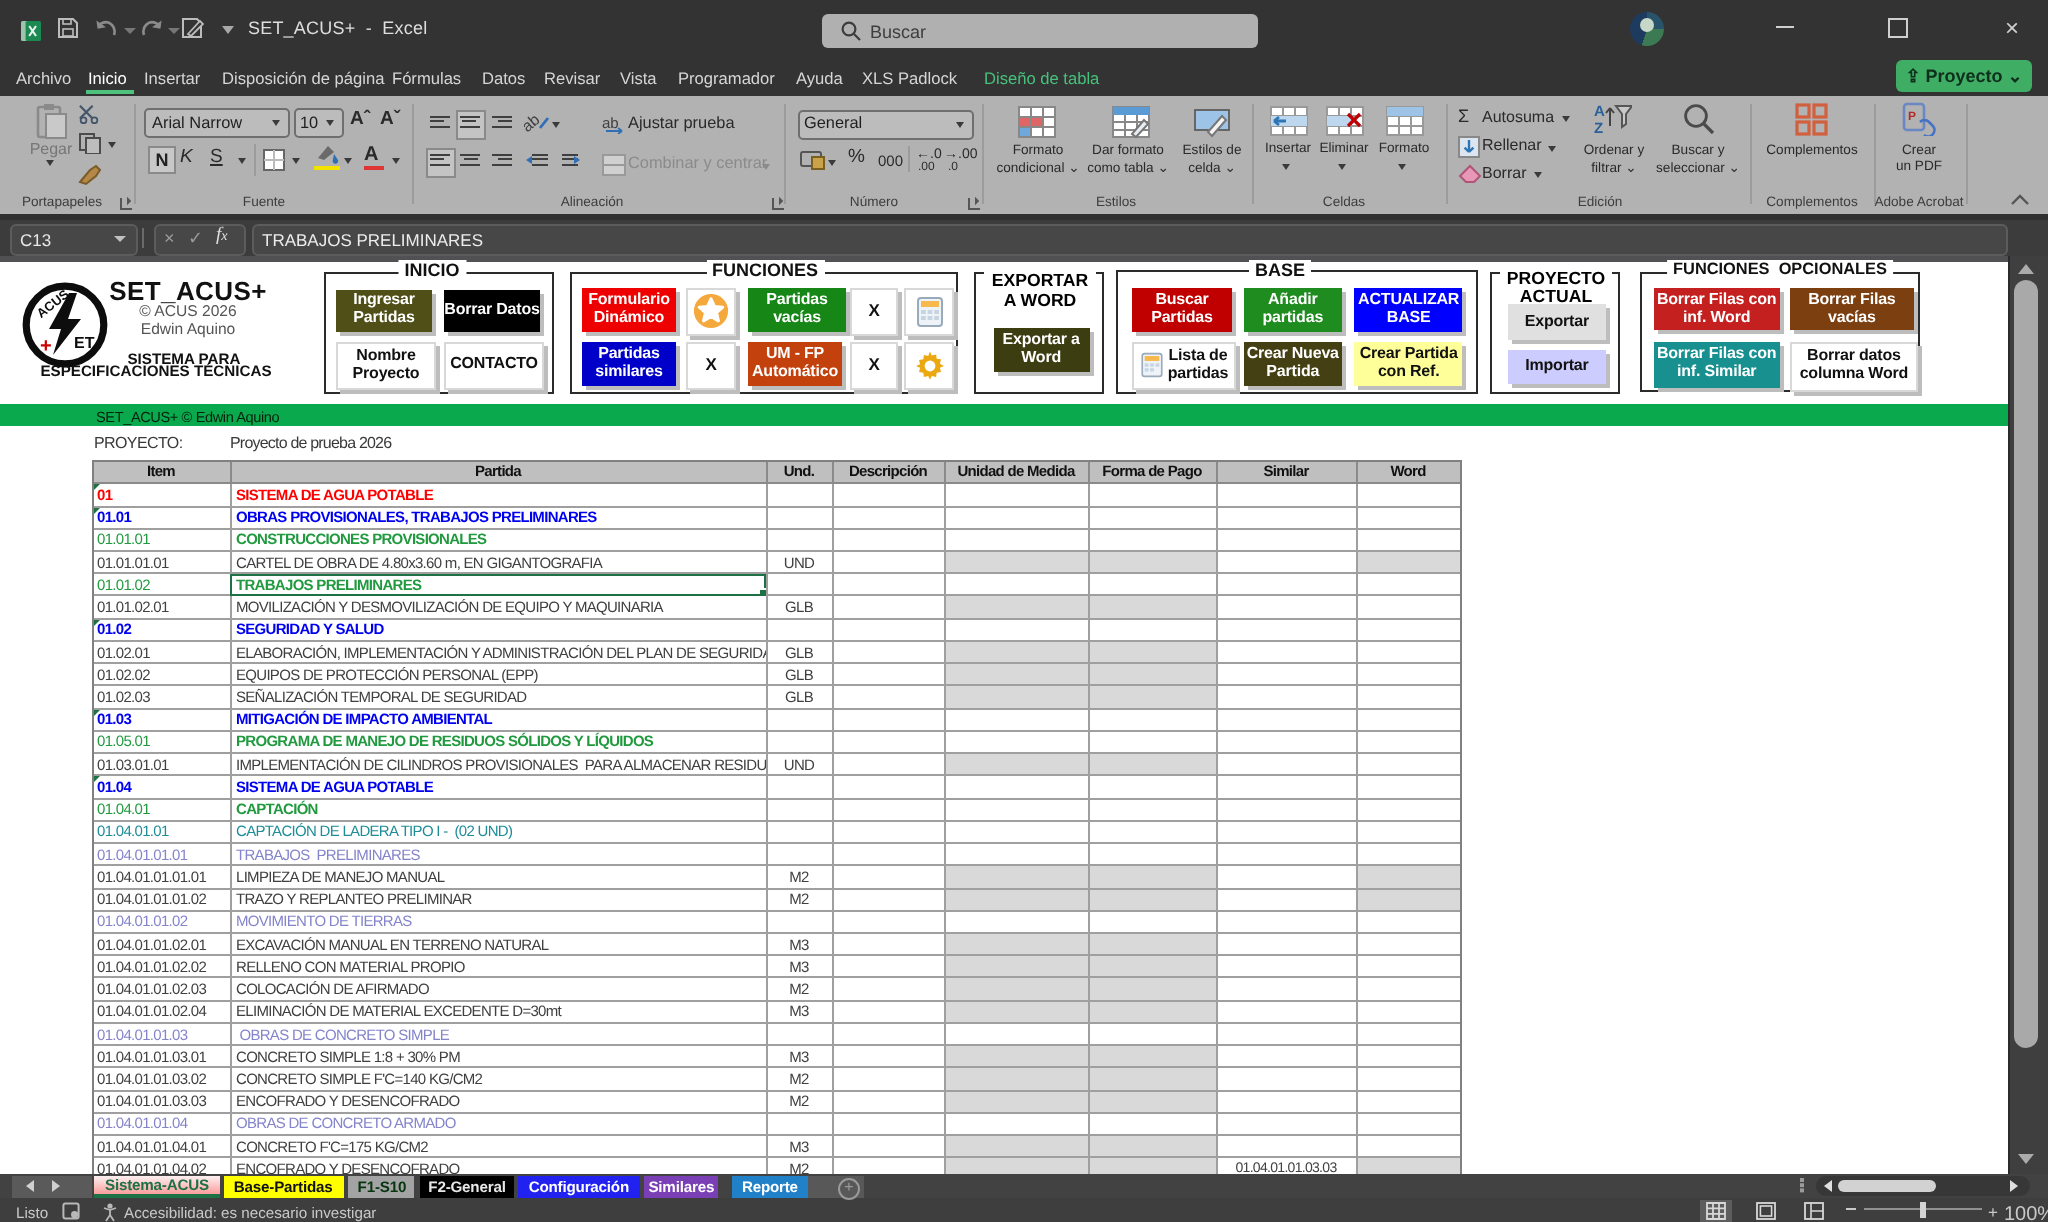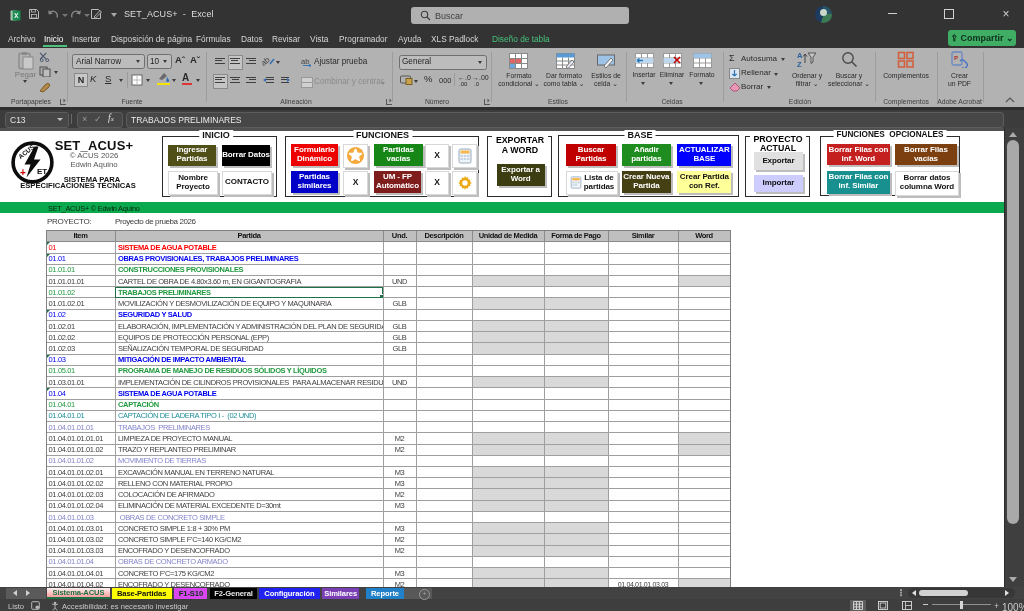--- a/index.html
+++ b/index.html
@@ -21,21 +21,21 @@
 #tblwrap td.cu{text-align:center}
 #tblwrap td.cs{text-align:center;font-size:7px}
 #tblwrap td.gc{background:#d9d9d9}
 #tblwrap .r{color:#fe0000;font-weight:bold}
 #tblwrap .bl{color:#0000f0;font-weight:bold}
 #tblwrap .g{color:#219a3f;font-weight:bold}
 #tblwrap .t{color:#1d8d98;font-weight:normal}
 #tblwrap .v{color:#8484cc}
 #tblwrap .k{color:#404040;font-weight:normal}
 #tblwrap td.ci.g,#tblwrap td.ci.t{font-weight:normal}
-#tblwrap td.ci.r,#tblwrap td.ci.bl{font-weight:normal}
+#tblwrap td.ci.r,#tblwrap td.ci.bl{font-weight:bold}
 .ctri{position:absolute;left:0;top:0;width:0;height:0;border-top:3.5px solid #1e7145;border-right:3.5px solid transparent}
 #selcell{outline:1.6px solid #1e7145;outline-offset:-1.5px;position:relative}
 #selcell:after{content:"";position:absolute;right:-1.5px;bottom:-1.5px;width:3px;height:3px;background:#1e7145;border:1px solid #fff}
 
 </style></head>
 <body>
 
 <div class="a" id="titlebar" style="left:0;top:0;width:1024px;height:28px;background:#333333"></div>
 <svg class="a" style="left:10px;top:10px" width="11" height="11" viewBox="0 0 11 11">
     <rect x="0.5" y="0.5" width="6.5" height="10" rx="0.8" fill="#9ec4ab"></rect>
@@ -84,21 +84,21 @@
   <span class="a" style="left:196px">Fórmulas</span>
   <span class="a" style="left:241px">Datos</span>
   <span class="a" style="left:272px">Revisar</span>
   <span class="a" style="left:310px">Vista</span>
   <span class="a" style="left:339px">Programador</span>
   <span class="a" style="left:398px">Ayuda</span>
   <span class="a" style="left:431px">XLS Padlock</span>
   <span class="a" style="left:492px;color:#47c27c">Diseño de tabla</span>
 </div>
 <div class="a" style="left:43px;top:45px;width:24px;height:2px;background:#4cc27c"></div>
-<div class="a c" style="left:948px;top:30px;width:68px;height:16px;background:#3fae64;border-radius:3px;font-size:9px;color:#0e2f1c;font-weight:bold">⇪ Compartir ⌄</div>
+<div class="a c" style="left:948px;top:30px;width:68px;height:16px;background:#3fae64;border-radius:3px;font-size:9px;color:#0e2f1c;font-weight:bold">⇪ Proyecto ⌄</div>
 
 <div class="a" id="ribbon" style="left:0;top:48px;width:1024px;height:59px;background:#b2b2b2"></div>
 <div class="a" style="left:67px;top:52px;width:1px;height:50px;background:#9c9c9c"></div>
 <div class="a" style="left:206px;top:52px;width:1px;height:50px;background:#9c9c9c"></div>
 <div class="a" style="left:392px;top:52px;width:1px;height:50px;background:#9c9c9c"></div>
 <div class="a" style="left:491px;top:52px;width:1px;height:50px;background:#9c9c9c"></div>
 <div class="a" style="left:626px;top:52px;width:1px;height:50px;background:#9c9c9c"></div>
 <div class="a" style="left:723px;top:52px;width:1px;height:50px;background:#9c9c9c"></div>
 <div class="a" style="left:875px;top:52px;width:1px;height:50px;background:#9c9c9c"></div>
 <div class="a" style="left:937px;top:52px;width:1px;height:50px;background:#9c9c9c"></div>
@@ -360,21 +360,21 @@
         <rect x="5.8" y="7" width="2.4" height="2"></rect>
         <rect x="9.1" y="7" width="2.4" height="2"></rect>
         <rect x="2.5" y="10" width="2.4" height="2"></rect>
         <rect x="5.8" y="10" width="2.4" height="2"></rect>
         <rect x="9.1" y="10" width="2.4" height="2"></rect>
       </g>
     </svg>
   </div>
 <div class="btn" style="left:291px;top:170.9px;width:47px;height:22.099999999999994px;background:#0000c8;color:#fff;font-size:8px">Partidas<br>similares</div>
 <div class="btn wbtn" style="left:343px;top:170.9px;width:23px;height:22.099999999999994px;font-size:8.5px">X</div>
-<div class="btn" style="left:374px;top:170.9px;width:47px;height:22.099999999999994px;background:#7f1d1d;color:#fff;font-size:8px">UM - FP<br>Automático</div>
+<div class="btn" style="left:374px;top:170.9px;width:47px;height:22.099999999999994px;background:#c2410c;color:#fff;font-size:8px">UM - FP<br>Automático</div>
 <div class="btn wbtn" style="left:425px;top:170.9px;width:22px;height:22.099999999999994px;font-size:8.5px">X</div>
 <div class="btn wbtn" style="left:452px;top:170.9px;width:23px;height:22.099999999999994px;font-size:8px">
     <svg width="18" height="18" viewBox="0 0 20 20">
       <path d="M10 2l1 2.2 2.4-.6 .3 2.4 2.4 .3-.6 2.4L17.7 10l-2.2 1 .6 2.4-2.4 .3-.3 2.4-2.4-.6L10 17.7l-1-2.2-2.4 .6-.3-2.4-2.4-.3 .6-2.4L2.3 10l2.2-1-.6-2.4 2.4-.3 .3-2.4 2.4 .6z" fill="#eba811"></path>
       <circle cx="10" cy="10" r="3" fill="#fff"></circle>
     </svg>
   </div>
 <div class="gbox" style="left:487px;top:135.5px;width:63px;height:59.0px"></div>
 <div class="a b" style="left:492px;top:135px;width:56px;text-align:center;font-size:8.8px;background:#fff">EXPORTAR</div>
 <div class="a b" style="left:492px;top:144.5px;width:56px;text-align:center;font-size:8.8px">A WORD</div>
@@ -614,21 +614,21 @@
           <td class="cp v">TRABAJOS&nbsp; PRELIMINARES</td>
           <td class="cu"></td>
           <td></td>
           <td></td>
           <td></td>
           <td class="cs"></td>
           <td></td>
         </tr>
 <tr style="height:11.24px">
           <td class="ci k">01.04.01.01.01.01</td>
-          <td class="cp k">LIMPIEZA DE PROYECTO MANUAL</td>
+          <td class="cp k">LIMPIEZA DE MANEJO MANUAL</td>
           <td class="cu">M2</td>
           <td></td>
           <td class="gc"></td>
           <td class="gc"></td>
           <td class="cs"></td>
           <td class="gc"></td>
         </tr>
 <tr style="height:11.24px">
           <td class="ci k">01.04.01.01.01.02</td>
           <td class="cp k">TRAZO Y REPLANTEO PRELIMINAR</td>
@@ -768,21 +768,21 @@
 <div class="a" style="left:1007px;top:140px;width:12px;height:384px;background:#a9a9a9;border-radius:6px"></div>
 <div class="tri" style="left:1009px;top:577px;border-left:4px solid transparent;border-right:4px solid transparent;border-top:5px solid #ababab"></div>
 
 <div class="a" id="tabbar" style="left:0;top:587px;width:1024px;height:11.5px;background:#424242"></div>
 <div class="a" id="statusbar" style="left:0;top:598.5px;width:1024px;height:12.5px;background:#3e3e3e"></div>
 <div class="a" style="left:6px;top:587.5px;width:40px;height:11px;background:#5a5a5a"></div>
 <div class="tri" style="left:13px;top:590px;border-top:3px solid transparent;border-bottom:3px solid transparent;border-right:4px solid #d0d0d0"></div>
 <div class="tri" style="left:26px;top:590px;border-top:3px solid transparent;border-bottom:3px solid transparent;border-left:4px solid #d0d0d0"></div>
 <div class="a c" style="left:47px;top:587.5px;width:63px;height:9px;background:linear-gradient(#fdf0f0,#fb9d9d);color:#1e7145;font-size:7.6px;font-weight:bold;border-bottom:2px solid #1e7145;letter-spacing:-0.1px">Sistema-ACUS</div>
 <div class="a c" style="left:111.6px;top:587.5px;width:60.0px;height:11px;background:#ffff00;color:#111;font-size:7.6px;font-weight:bold;letter-spacing:-0.1px">Base-Partidas</div>
-<div class="a c" style="left:174.4px;top:587.5px;width:33.099999999999994px;height:11px;background:#d946ef;color:#073510;font-size:7.6px;font-weight:bold;letter-spacing:-0.1px">F1-S10</div>
+<div class="a c" style="left:174.4px;top:587.5px;width:33.099999999999994px;height:11px;background:#a3a3a3;color:#073510;font-size:7.6px;font-weight:bold;letter-spacing:-0.1px">F1-S10</div>
 <div class="a c" style="left:210px;top:587.5px;width:47px;height:11px;background:#000;color:#e8e8e8;font-size:7.6px;font-weight:bold;letter-spacing:-0.1px">F2-General</div>
 <div class="a c" style="left:258.6px;top:587.5px;width:61.69999999999999px;height:11px;background:#2121f0;color:#fff;font-size:7.6px;font-weight:bold;letter-spacing:-0.1px">Configuración</div>
 <div class="a c" style="left:321.9px;top:587.5px;width:37.5px;height:11px;background:#7a3eb5;color:#fff;font-size:7.6px;font-weight:bold;letter-spacing:-0.1px">Similares</div>
 <div class="a c" style="left:365.6px;top:587.5px;width:38.69999999999999px;height:11px;background:#2080c8;color:#fff;font-size:7.6px;font-weight:bold;letter-spacing:-0.1px">Reporte</div>
 <div class="a" style="left:404.3px;top:587.5px;width:28px;height:11px;background:#585858"></div>
 <div class="a c" style="left:419px;top:588.5px;width:9px;height:9px;border:1px solid #9a9a9a;border-radius:50%;color:#9a9a9a;font-size:8px;line-height:8px">+</div>
 <div class="a" style="left:900px;top:589px;width:1.6px;height:1.6px;background:#9a9a9a;box-shadow:0 2.6px 0 #9a9a9a,0 5.2px 0 #9a9a9a"></div>
 <div class="a" style="left:908px;top:587.8px;width:107px;height:10.4px;background:#373737;border-radius:5.5px"></div>
 <div class="tri" style="left:912px;top:590px;border-top:3px solid transparent;border-bottom:3px solid transparent;border-right:4px solid #e0e0e0"></div>
 <div class="a" style="left:919px;top:589.6px;width:49px;height:6.8px;background:#d2d2d2;border-radius:3.5px"></div>

